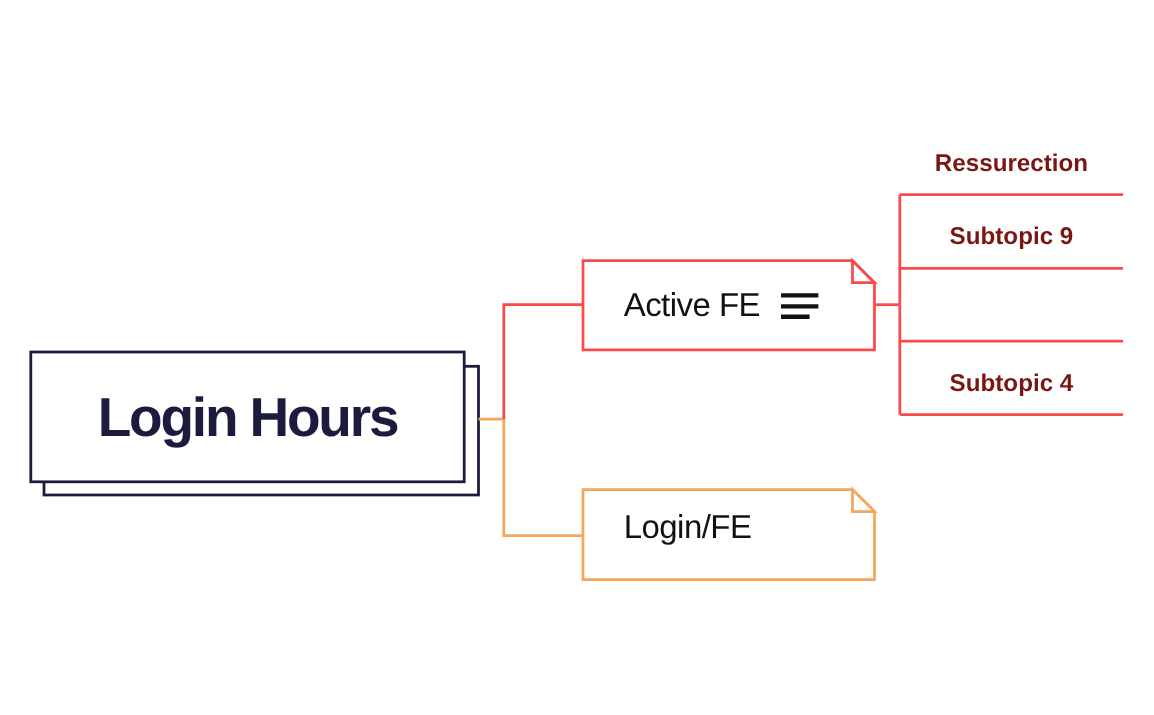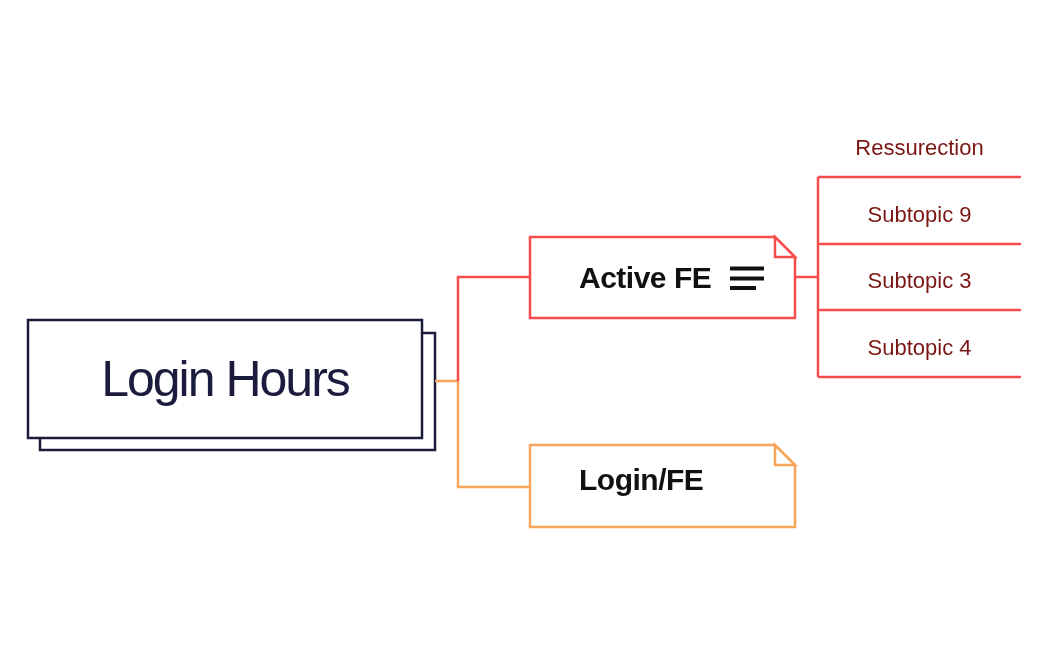--- a/index.html
+++ b/index.html
@@ -9,34 +9,33 @@
   }
   svg.layer{position:absolute;left:0;top:0;}
   .st-navy{stroke:var(--navy);}
   .st-red{stroke:var(--red);}
   .st-orange{stroke:var(--orange);}
   .fill-white{fill:#ffffff;}
   .fill-none{fill:none;}
   .label{position:absolute;display:flex;align-items:center;}
   .title{
     left:28px;top:320px;width:394px;height:118px;
-    justify-content:center;font-size:50px;font-weight:400;
+    justify-content:center;font-size:50px;font-weight:700;
     letter-spacing:-2px;white-space:nowrap;color:var(--navy);border-radius:26px;
   }
   .node-label{
-    width:265px;font-size:30px;font-weight:700;letter-spacing:-0.5px;
+    width:265px;font-size:30px;font-weight:400;letter-spacing:-0.5px;
     padding-left:37px;box-sizing:border-box;gap:18px;color:var(--ink);
     white-space:nowrap;
-    margin-left:12px;
   }
   .node-label.active{left:530px;top:237px;height:81px;}
   .node-label.login{left:530px;top:445px;height:70px;}
   .subtopic{
     left:818px;width:203px;height:32px;justify-content:center;
-    font-size:22px;font-weight:400;color:var(--maroon);white-space:nowrap;
+    font-size:22px;font-weight:700;color:var(--maroon);white-space:nowrap;
   }
   .subtopic.s1{top:132px;}
   .subtopic.s2{top:199px;}
   .subtopic.s3{top:265px;}
   .subtopic.s4{top:332px;}
   .notes-icon{display:block;flex:0 0 auto;}
 </style>
 </head>
 <body>
 
@@ -76,16 +75,15 @@
       <line x1="1" y1="22" x2="27" y2="22" stroke="#111111" stroke-width="4"></line>
     </svg>
   </div>
 
   <div class="label node-label login">
     <span>Login/FE</span>
   </div>
 
   <div class="label subtopic s1">Ressurection</div>
   <div class="label subtopic s2">Subtopic 9</div>
-  <div class="label subtopic s3">Subtopic 3</div>
   <div class="label subtopic s4">Subtopic 4</div>
 
 </div>
 
 </body></html>

